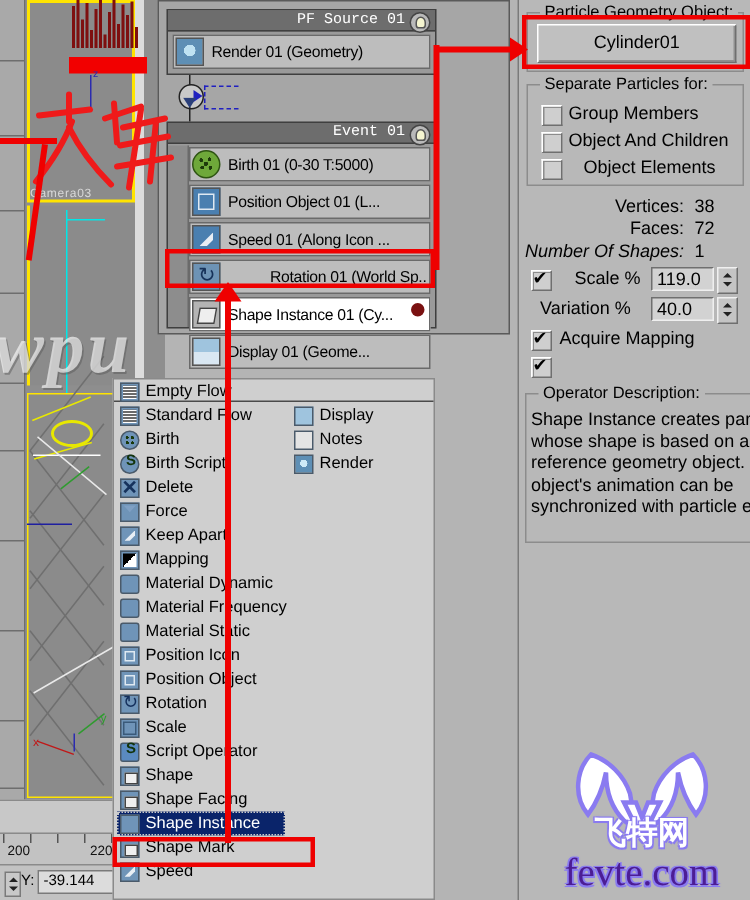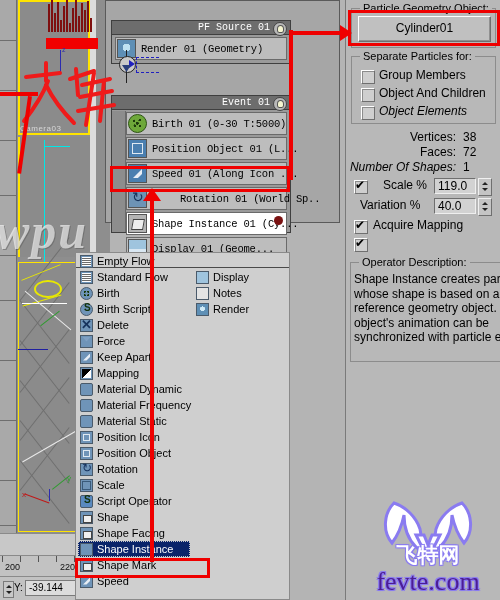--- a/index.html
+++ b/index.html
@@ -51,29 +51,29 @@
   .yfield{position:absolute;left:25px;top:3px;width:62px;height:16px;background:#dcdcdc;border:1px solid #7a7a7a;box-sizing:border-box;
           font-size:10px;line-height:14px;padding-left:3px;color:#000;}
 
   
   #watermark{left:-4px;top:202px;width:150px;height:60px;z-index:40;pointer-events:none;}
   #watermark span{font-family:"Liberation Serif",serif;font-size:50px;font-weight:bold;font-style:italic;
      color:rgba(255,255,255,.62);letter-spacing:2px;text-shadow:1px 1px 0 rgba(90,90,90,.5);}
 
   
   #particle-view{left:105px;top:0;width:235px;height:223px;background:#a6a6a6;border:1px solid #5a5a5a;box-sizing:border-box;}
-  .pf-panel{position:absolute;background:#9a9a9a;border:1px solid #3f3f3f;box-sizing:border-box;margin-top:14px;}
+  .pf-panel{position:absolute;background:#9a9a9a;border:1px solid #3f3f3f;box-sizing:border-box;}
   .pf-title{height:14px;background:#6d6d6d;color:#fff;font-family:"Liberation Mono",monospace;font-size:10px;
             text-align:right;padding-right:20px;line-height:14px;letter-spacing:0px;box-sizing:border-box;border-bottom:1px solid #3f3f3f;}
   .pf-bulb{position:absolute;right:3px;top:1px;width:12px;height:12px;border-radius:50%;background:#b9b9b9;border:1px solid #444;}
   .pf-bulb:after{content:"";position:absolute;left:3px;top:2px;width:5px;height:6px;border-radius:50% 50% 30% 30%;background:#f5f5d0;border:1px solid #555;}
   .pf-row{position:relative;height:23px;background:#bdbdbd;border:1px solid #6a6a6a;margin:2px 3px 0 3px;box-sizing:border-box;display:flex;align-items:center;}
   .pf-row.sel{background:#ffffff;}
   .pf-ico{width:19px;height:19px;margin-left:1px;flex:0 0 19px;border:1px solid #555;box-sizing:border-box;position:relative;background:#5e8fb5;}
-  .pf-lbl{font-family:Liberation Mono, monospace;font-size:10.5px;white-space:nowrap;padding-left:5px;color:#000;letter-spacing:-.2px;}
+  .pf-lbl{font-family:Liberation Sans, sans-serif;font-size:10.5px;white-space:nowrap;padding-left:5px;color:#000;letter-spacing:-.2px;}
   .ico-render{background:radial-gradient(circle at 50% 45%, #bfe2f2 0 30%, #5e8fb5 31% 100%);}
   .ico-birth{background:#6ea83a;border-radius:50%;border:1px solid #2e5413;}
   .ico-birth:after{content:"";position:absolute;left:3px;top:3px;width:11px;height:11px;
      background:radial-gradient(circle at 20% 25%, #1d3a0b 0 1.2px, transparent 1.3px),
                 radial-gradient(circle at 70% 20%, #1d3a0b 0 1.2px, transparent 1.3px),
                 radial-gradient(circle at 25% 70%, #1d3a0b 0 1.2px, transparent 1.3px),
                 radial-gradient(circle at 75% 72%, #1d3a0b 0 1.2px, transparent 1.3px),
                 radial-gradient(circle at 48% 48%, #1d3a0b 0 1.4px, transparent 1.5px);}
   .ico-pos{background:#4a7fb0;}
   .ico-pos:after{content:"";position:absolute;left:3px;top:3px;right:3px;bottom:3px;border:1px solid #dfe9f2;}
@@ -429,21 +429,21 @@
   <div class="pick-btn" style="left:12px;top:16px;width:131px;height:24px;">Cylinder01</div>
 
   <div class="grp" style="left:5px;top:56px;width:145px;height:68px;">
     <div class="grp-title">Separate Particles for:</div>
   </div>
   <div class="chk" style="left:15px;top:70px;"></div>
   <div class="ctext" style="left:33px;top:68px;">Group Members</div>
   <div class="chk" style="left:15px;top:88px;"></div>
   <div class="ctext" style="left:33px;top:86px;">Object And Children</div>
   <div class="chk" style="left:15px;top:106px;"></div>
-  <div class="ctext" style="left:33px;top:104px;font-style:italic;">Object Elements</div>
+  <div class="ctext" style="left:43px;top:104px;">Object Elements</div>
 
   <div class="rlabel" style="left:10px;top:130px;width:100px;">Vertices:</div>
   <div class="ctext" style="left:117px;top:130px;">38</div>
   <div class="rlabel" style="left:10px;top:145px;width:100px;">Faces:</div>
   <div class="ctext" style="left:117px;top:145px;">72</div>
   <div class="rlabel" style="left:2px;top:160px;width:108px;font-style:italic;">Number Of Shapes:</div>
   <div class="ctext" style="left:117px;top:160px;">1</div>
 
   <div class="chk on" style="left:8px;top:180px;"></div>
   <div class="ctext" style="left:37px;top:178px;">Scale %</div>

